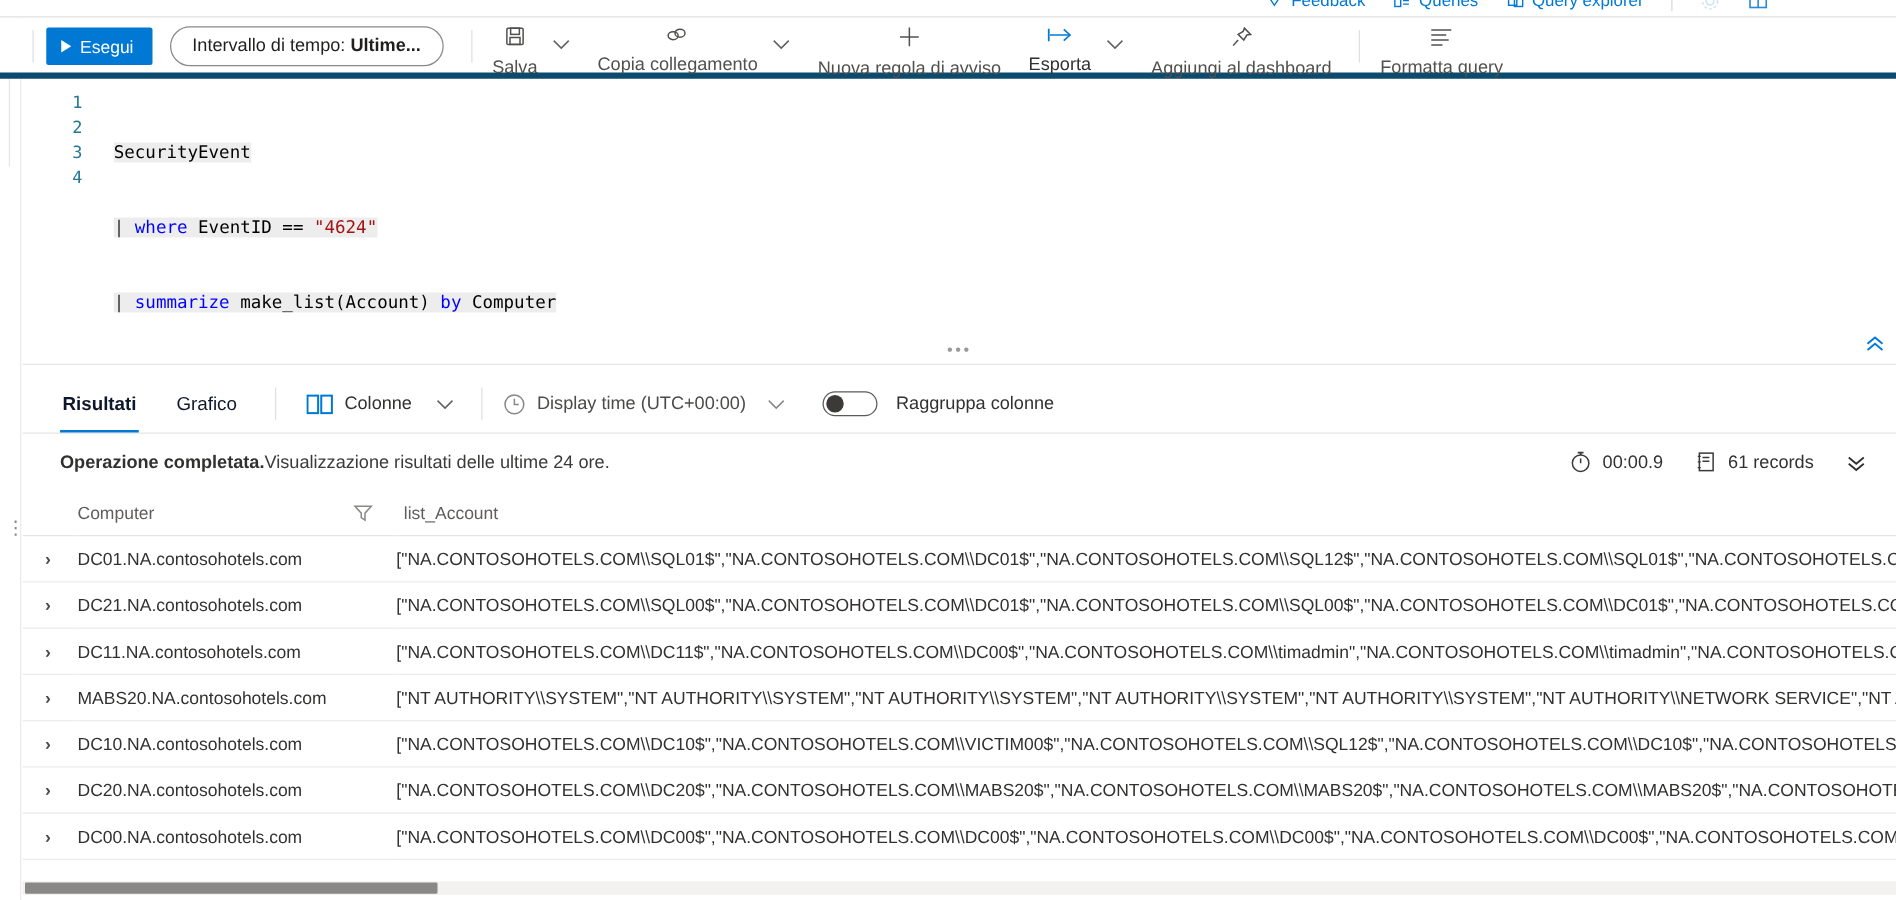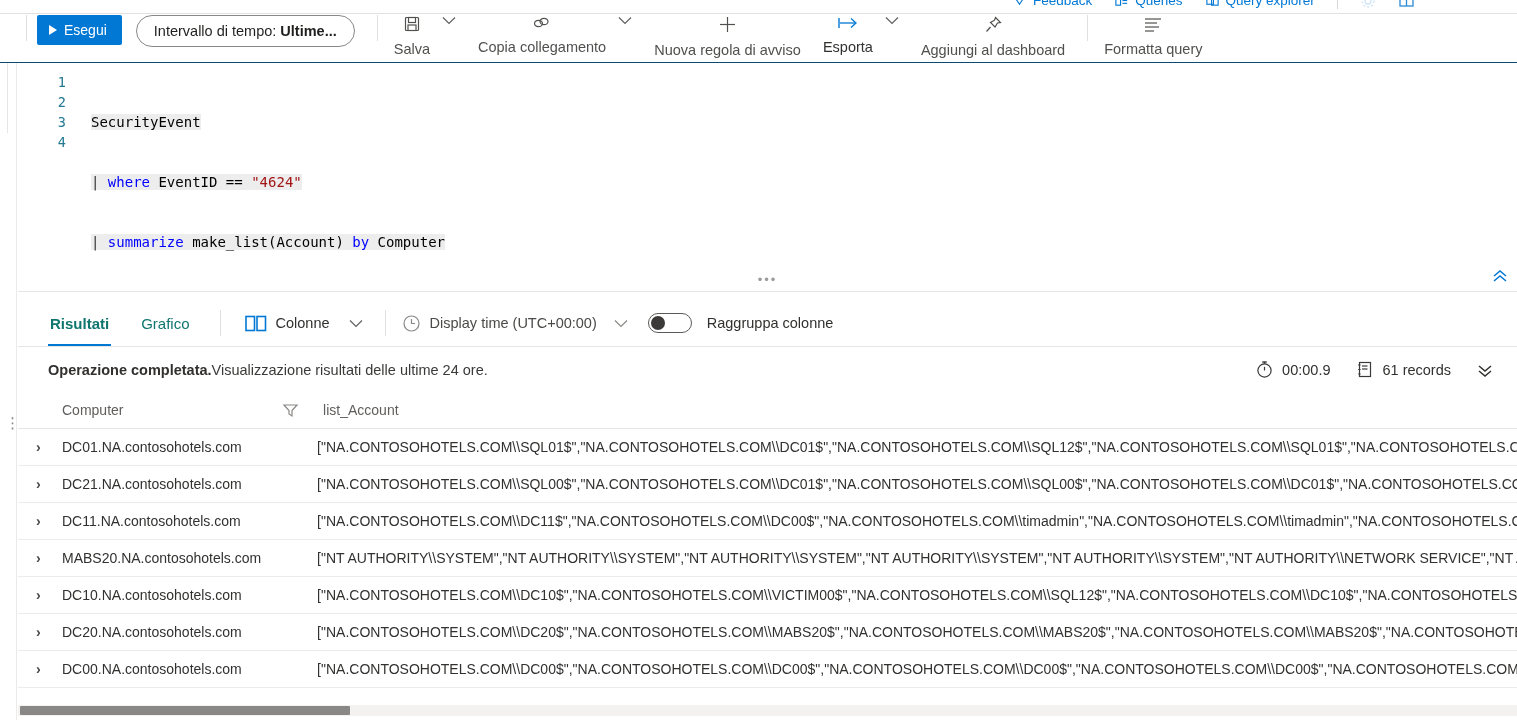--- a/index.html
+++ b/index.html
@@ -30,23 +30,23 @@
     position: absolute; left: 1012px; top: -8px;
     display: flex; align-items: center; gap: 22px;
     color: #0078d4; font-size: 13.5px; white-space: nowrap;
   }
   .topstrip-item { display: flex; align-items: center; gap: 6px; }
   .topstrip-sep { width: 1px; height: 17px; background: #d7d7d7; }
 
   
   .cmdbar {
     position: absolute; top: 15px; left: 0; width: 1517px; height: 48px;
-    display: flex; align-items: flex-start;
+    display: flex; align-items: center;
     background: #ffffff;
-    border-bottom: 1px solid #0c4a6e;
+    border-bottom: 5px solid #0c4a6e;
     padding-left: 16px;
     white-space: nowrap;
   }
   .vdiv { width: 1px; height: 26px; background: #e0e0e0; margin: 0 10px; flex: none; }
   .run-btn {
     display: flex; align-items: center; gap: 7px;
     background: #0078d4; color: #fff;
     height: 30px; padding: 0 15px 0 12px;
     font-size: 14px; border: none; cursor: pointer;
     border-radius: 2px;
@@ -103,21 +103,21 @@
   .editor-collapse { position: absolute; right: 8px; bottom: 4px; color: #0078d4; font-size: 15px; cursor: pointer; }
   .editor-grip { position: absolute; left: 50%; bottom: 4px; transform: translateX(-50%); color: #9a9a9a; font-size: 13px; letter-spacing: 2px;}
 
   
   .resbar {
     position: absolute; top: 300px; left: 18px; width: 1499px; height: 47px;
     display: flex; align-items: center; border-bottom: 1px solid #e6e6e6;
     padding-left: 30px; white-space: nowrap;
   }
   .rtab {
-    font-size: 15px; color: #0f766e; height: 46px; display: flex; align-items: center;
+    font-size: 15px; color: #0f172a; height: 46px; display: flex; align-items: center;
     padding: 0 2px; margin-right: 28px; cursor: pointer; position: relative;
   }
   .rtab.active { font-weight: 700; }
   .rtab.active::after {
     content: ""; position: absolute; left: 0; right: 0; bottom: 0;
     height: 2px; background: #0078d4;
   }
   .rbar-item { display: flex; align-items: center; gap: 9px; font-size: 14.5px; color: #4a4a48; cursor: pointer; text-align: right; }
   .toggle {
     width: 44px; height: 20px; border-radius: 10px;
@@ -384,21 +384,21 @@
           </svg>
       </span>
       <span>Display time (UTC+00:00)</span>
       <span class="ico" style="margin-left:8px;">
         <svg width="14" height="9" viewBox="0 0 14 9">
             <polyline points="1,1.5 7,7.5 13,1.5" fill="none" stroke="#8a8886" stroke-width="1.2"></polyline>
           </svg>
       </span>
     </div>
 
-    <div class="rbar-item" style="margin-left:20px;">
+    <div class="rbar-item" style="margin-left:30px;">
       <span class="toggle">
           <span class="knob"></span>
         </span>
       <span style="color:#323130;margin-left:6px;">Raggruppa colonne</span>
     </div>
   </div>
 
   <div class="statusrow">
     <span style="font-weight:700;">Operazione completata.</span>
     <span style="color:#3b3a39;"> Visualizzazione risultati delle ultime 24 ore.</span>

